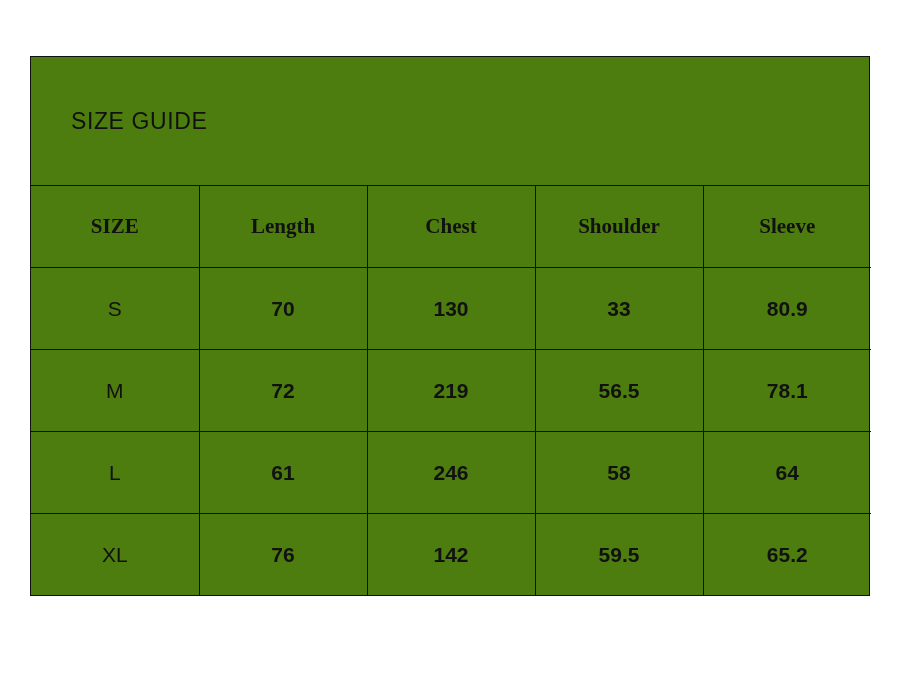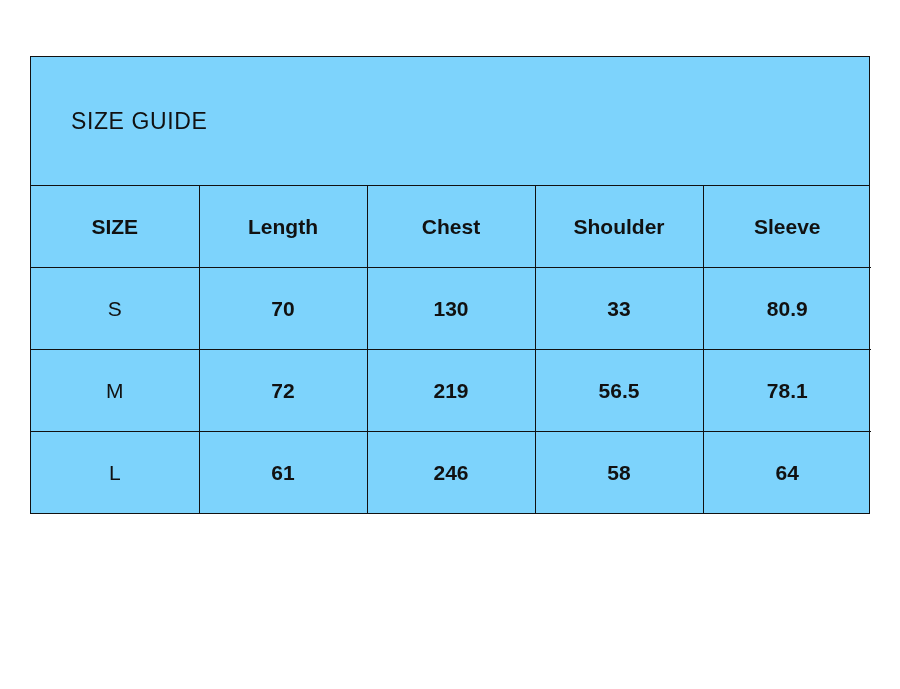--- a/index.html
+++ b/index.html
@@ -22,21 +22,21 @@
     box-sizing: border-box;
   }
 
   .size-guide-card {
     position: absolute;
     left: 30px;
     top: 56px;
     width: 840px;
     border: 1.5px solid #111111;
     box-sizing: border-box;
-    background: #7dd3fc;
+    background: #4d7c0f;
   }
 
   .guide-title-row {
     height: 129px;
     display: flex;
     align-items: center;
     box-sizing: border-box;
     border-bottom: 1.5px solid #111111;
   }
 
@@ -85,20 +85,21 @@
   }
   table.size-table tr th:last-child,
   table.size-table tr td:last-child {
     border-right: none;
   }
   table.size-table tr:last-child td {
     border-bottom: none;
   }
   table.size-table thead tr th {
     border-top: none;
+    font-family: Liberation Serif, serif;
   }
 
   col.c-size { width: 168px; }
   col.c-col  { width: 168px; }
 </style>
 </head>
 <body>
 
 <div class="page">
   <div class="size-guide-card">
@@ -139,17 +140,24 @@
           <td>56.5</td>
           <td>78.1</td>
         </tr>
         <tr>
           <td>L</td>
           <td>61</td>
           <td>246</td>
           <td>58</td>
           <td>64</td>
         </tr>
+        <tr>
+          <td>XL</td>
+          <td>76</td>
+          <td>142</td>
+          <td>59.5</td>
+          <td>65.2</td>
+        </tr>
       </tbody>
     </table>
 
   </div>
 </div>
 
 </body></html>

